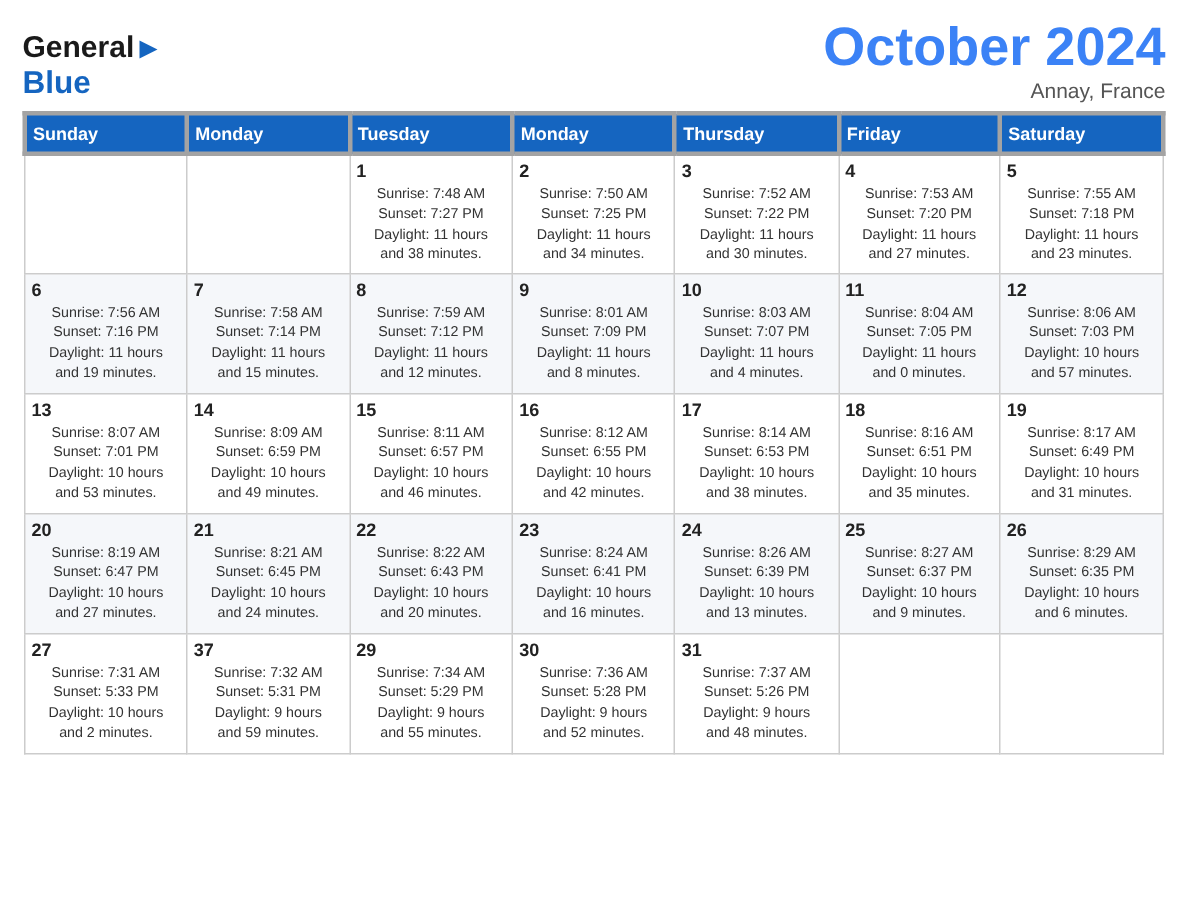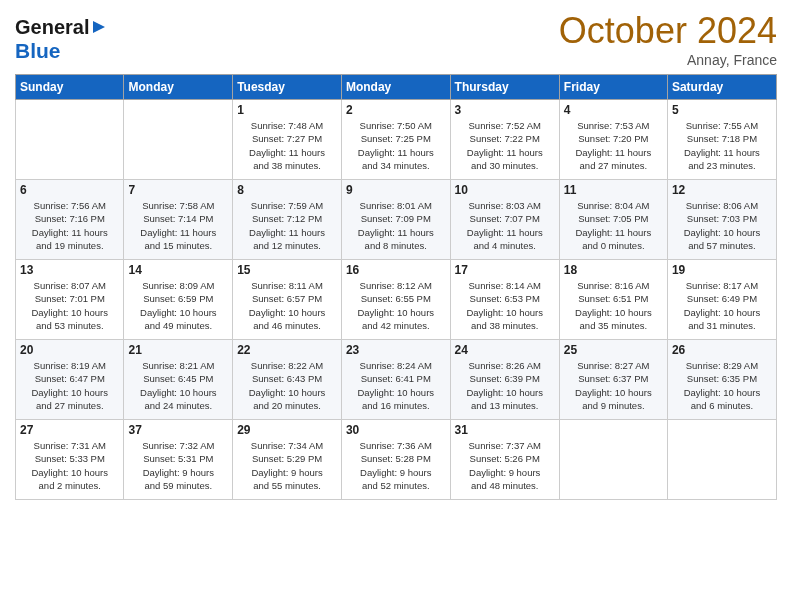--- a/index.html
+++ b/index.html
@@ -12,48 +12,48 @@
     }
     .page {
       width: 792px;
       min-height: 612px;
       background: #fff;
       padding: 10px 15px 15px 15px;
     }
     .header {
       display: flex;
       justify-content: space-between;
-      align-items: center;
+      align-items: flex-end;
       margin-bottom: 6px;
     }
     .title-block {
       text-align: right;
     }
     .month-title {
       font-size: 36px;
-      font-weight: normal;
-      color: #a16207;
+      font-weight: bold;
+      color: #3b82f6;
     }
     .location {
       font-size: 14px;
       color: #555;
     }
     .calendar {
       width: 100%;
       border-collapse: collapse;
       font-size: 10px;
     }
     .calendar th {
       background: #1565c0;
       color: #fff;
       padding: 5px 4px;
       text-align: left;
       font-size: 12px;
       font-weight: bold;
-      border: 1px solid #a3a3a3;
+      border: 3px solid #a3a3a3;
     }
     .calendar td {
       border: 1px solid #ccc;
       vertical-align: top;
       padding: 3px 4px;
       width: 113px;
       min-height: 75px;
       height: 80px;
       background: #fff;
     }

